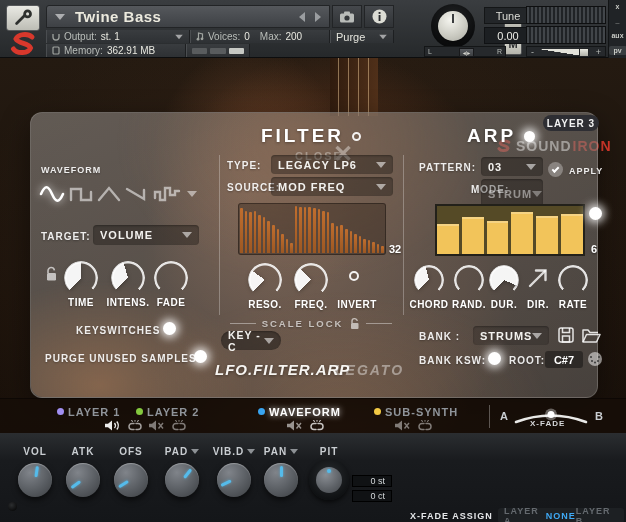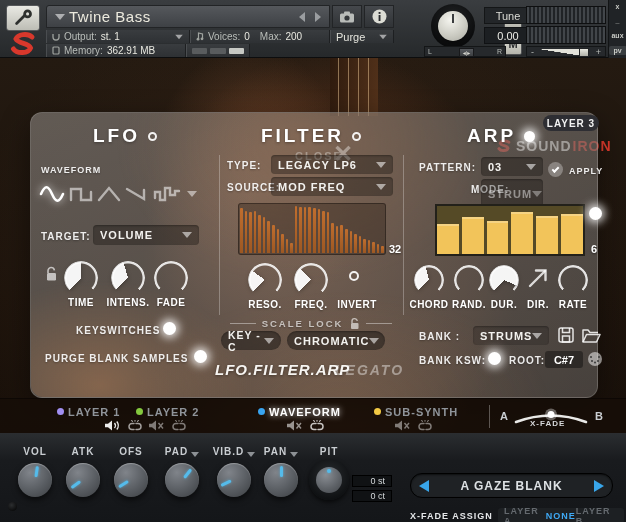--- a/index.html
+++ b/index.html
@@ -5,21 +5,21 @@
   * { margin:0; padding:0; box-sizing:border-box; }
   html,body { width:626px; height:522px; }
   body { font-family:"Liberation Sans", sans-serif; background:#111; overflow:hidden; }
   #app { position:relative; width:626px; height:522px; overflow:hidden; background:#1a120c; }
   .abs { position:absolute; }
 
   
   #hdr { left:0; top:0; width:626px; height:58px; background:linear-gradient(#3a3d40,#26292b); border-bottom:1px solid #0c0d0e; }
   .hbtn { background:linear-gradient(#e9e9e3,#bdbdb5); border:1px solid #56585a; border-radius:3px; display:flex; align-items:center; justify-content:center; }
   #title-bar { left:46px; top:5px; width:284px; height:23px; background:linear-gradient(#55585c,#3e4145); border:1px solid #222426; border-radius:3px 0 0 0; display:flex; align-items:center; padding:0 8px; }
-  #inst-title { color:#eceade; font-size:15px; font-weight:normal; margin-left:4px; letter-spacing:.5px; }
+  #inst-title { color:#eceade; font-size:15px; font-weight:bold; margin-left:10px; letter-spacing:.5px; }
   .tri-dn { width:0; height:0; border-left:5px solid transparent; border-right:5px solid transparent; border-top:6px solid rgba(255,255,255,.55); }
   .tri-l { width:0; height:0; border-top:5px solid transparent; border-bottom:5px solid transparent; border-right:6px solid #9a9da0; }
   .tri-r { width:0; height:0; border-top:5px solid transparent; border-bottom:5px solid transparent; border-left:6px solid #9a9da0; }
   .hicon-box { background:linear-gradient(#45484c,#303336); border:1px solid #222426; display:flex; align-items:center; justify-content:center; }
   .hrow { left:46px; width:348px; height:13px; display:flex; color:#b9bdb9; font-size:10px; }
   .hcell { display:flex; align-items:center; border-right:1px solid #1d1f21; border-left:1px solid #4a4d50; padding:0 5px; gap:4px; background:linear-gradient(#393c3f,#2e3134); }
   .hval { color:#e8e8e0; }
   .mini-bar { width:17px; height:6px; border-radius:1px; background:#595c5e; }
   .hsmall-btn { background:linear-gradient(#e6e6df,#b5b5ac); border:1px solid #4e5052; border-radius:2px; color:#2a2c2e; font-size:11px; font-weight:bold; display:flex; align-items:center; justify-content:center; }
   .meter { background:#17191b; border:1px solid #0e0f10; background-image:repeating-linear-gradient(90deg,#42464a 0 2px,#202326 2px 4px); }
@@ -81,21 +81,21 @@
   #layers-bar { left:0; top:398px; width:626px; height:35px; background:rgba(22,13,7,.82); border-top:1px solid rgba(0,0,0,.4); }
   .layer-label { font-size:11px; font-weight:bold; letter-spacing:1px; color:#8f949a; }
   .layer-label.active { color:#fff; text-shadow:0 0 6px rgba(255,255,255,.8); }
   .layer-dot { width:7px; height:7px; border-radius:50%; }
 
   
   #bottom { left:0; top:433px; width:626px; height:89px; background:linear-gradient(#2a2d30,#191b1e 30%,#141619); border-top:1px solid rgba(255,255,255,.1); }
   .gk { position:absolute; border-radius:50%; background:radial-gradient(circle at 35% 28%, #80848a, #595d62 55%, #3e4145 95%); box-shadow:0 3px 6px rgba(0,0,0,.6), inset 0 1px 1px rgba(255,255,255,.3); }
   .gk .rot { position:absolute; inset:0; }
   .gk .rot::after { content:""; position:absolute; left:50%; top:3px; width:3px; height:11px; margin-left:-1.5px; background:#55bbea; border-radius:2px; box-shadow:0 0 3px rgba(85,187,234,.7); }
-  .bklabel { font-size:10px; font-weight:bold; letter-spacing:1px; color:#c9cdd1; display:flex; align-items:flex-end; gap:3px; justify-content:center; }
+  .bklabel { font-size:10px; font-weight:bold; letter-spacing:1px; color:#c9cdd1; display:flex; align-items:center; gap:3px; justify-content:center; }
   .bklabel .tri-dn { border-left-width:4px; border-right-width:4px; border-top-width:5px; border-top-color:#8d9195; }
   .val-box { background:#101214; border:1px solid #000; border-radius:0; color:#d4d8da; font-size:9px; display:flex; align-items:center; justify-content:flex-end; padding-right:6px; }
   #preset-box { background:#1f2225; border:1px solid #000; border-radius:12px; display:flex; align-items:center; justify-content:space-between; padding:0 8px; box-shadow:inset 0 1px 2px rgba(0,0,0,.6); }
   #preset-name { color:#dde1e4; font-size:12px; font-weight:bold; letter-spacing:1px; }
   .blue-tri-l { width:0; height:0; border-top:6px solid transparent; border-bottom:6px solid transparent; border-right:10px solid #38a5e9; }
   .blue-tri-r { width:0; height:0; border-top:6px solid transparent; border-bottom:6px solid transparent; border-left:10px solid #38a5e9; }
   .xassign-opt { font-size:9px; font-weight:bold; letter-spacing:1px; color:#64696e; }
   .xassign-opt.sel { color:#3fa9f5; }
 </style>
 </head>
@@ -239,24 +239,20 @@
         </svg>
       <span class="sound">SOUND</span>
         <span class="iron" style="margin-left:-3px;">IRON</span>
     </div>
 
     <div class="abs" id="panel">
       <div class="abs" id="badge-layer3" style="left:512px;top:2px;width:56px;height:16px;">
           <span>LAYER 3</span>
         </div>
 
-      <div class="abs section-title" style="left:0;top:12px;width:188px;">
-        <span>LFO</span>
-        <span class="pwr-off"></span>
-      </div>
       <div class="abs section-title" style="left:372px;top:12px;width:196px;">
         <span>ARP</span>
         <span class="led" style="width:11px;height:11px;"></span>
       </div>
       <div class="abs section-title" style="left:188px;top:12px;width:184px;">
         <span>FILTER</span>
         <span class="pwr-off"></span>
       </div>
 
       <div class="abs divider-v" style="left:188px;top:42px;height:160px;"></div>
@@ -312,21 +308,21 @@
       <div class="wk" style="left:123px;top:148px;width:34px;height:34px;">
         <div class="ring"></div>
           <div class="fill" style="background: conic-gradient(from 225deg, rgba(255, 255, 255, 0.95) 0%, rgba(255, 255, 255, 0.95) 0%, rgba(255, 255, 255, 0) 0%, rgba(255, 255, 255, 0) 100%);"></div>
       </div>
       <span class="abs klabel" style="left:28px;top:184px;width:44px;">TIME</span>
       <span class="abs klabel" style="left:70px;top:184px;width:54px;">INTENS.</span>
       <span class="abs klabel" style="left:118px;top:184px;width:44px;">FADE</span>
 
       <span class="abs plabel" style="left:45px;top:212px;">KEYSWITCHES</span>
       <span class="abs led" style="left:132px;top:209px;width:13px;height:13px;"></span>
-      <span class="abs plabel" style="left:14px;top:240px;">PURGE BLANK SAMPLES</span>
+      <span class="abs plabel" style="left:14px;top:240px;">PURGE UNUSED SAMPLES</span>
       <span class="abs led" style="left:163px;top:237px;width:13px;height:13px;"></span>
 
       <span class="abs plabel" style="left:196px;top:47px;">TYPE:</span>
       <div class="abs dd" style="left:240px;top:42px;width:122px;height:19px;">
         <span>LEGACY LP6</span>
         <span class="arr"></span>
       </div>
       <span class="abs plabel" style="left:196px;top:69px;">SOURCE:</span>
       <div class="abs dd" style="left:240px;top:64px;width:122px;height:19px;">
         <span>MOD FREQ</span>
@@ -389,24 +385,20 @@
             <path d="M3 6 V4.5 a2.6 2.6 0 0 1 5.2 -.5" stroke="rgba(255,255,255,.6)" stroke-width="1.4" fill="none"></path>
             <rect x="2" y="6" width="7.5" height="6" rx="1" fill="rgba(255,255,255,.6)"></rect>
           </svg>
         <span style="width:26px;height:1px;background:rgba(255,255,255,.4);"></span>
       </div>
 
       <div class="abs dd pill" style="left:190px;top:218px;width:60px;height:19px;">
         <span style="font-size:10.5px;">KEY - C</span>
         <span class="arr"></span>
       </div>
-      <div class="abs dd pill" style="left:256px;top:218px;width:98px;height:19px;">
-        <span>CHROMATIC</span>
-        <span class="arr"></span>
-      </div>
 
       <span class="abs footer-tab" style="left:184px;top:248px;font-size:15px;color:#f7f5f2;text-shadow:0 1px 3px rgba(0,0,0,.4);">LFO.FILTER.ARP</span>
       <span class="abs footer-tab" style="left:304px;top:249px;font-size:14px;letter-spacing:2px;color:rgba(255,255,255,.42);">LEGATO</span>
 
       <span class="abs plabel" style="left:388px;top:49px;">PATTERN:</span>
       <div class="abs dd" style="left:450px;top:44px;width:62px;height:19px;">
         <span>03</span>
         <span class="arr"></span>
       </div>
       <span class="abs" style="left:517px;top:49px;width:15px;height:15px;border-radius:50%;background:rgba(255,255,255,.3);display:flex;align-items:center;justify-content:center;">
@@ -628,25 +620,20 @@
       </div>
     </div>
 
     <div class="abs val-box" style="left:352px;top:41px;width:40px;height:12px;">
         <span>0 st</span>
       </div>
     <div class="abs val-box" style="left:352px;top:56px;width:40px;height:12px;">
         <span>0 ct</span>
       </div>
 
-    <div class="abs" id="preset-box" style="left:410px;top:39px;width:203px;height:25px;">
-      <span class="blue-tri-l"></span>
-      <span id="preset-name">A GAZE BLANK</span>
-      <span class="blue-tri-r"></span>
-    </div>
 
     <span class="abs" style="left:410px;top:77px;font-size:9px;font-weight:bold;letter-spacing:1px;color:#e4e6e8;">X-FADE ASSIGN</span>
     <div class="abs" style="left:498px;top:74px;width:126px;height:15px;background:#1d2023;border-radius:3px;display:flex;align-items:center;justify-content:space-between;padding:0 6px;">
       <span class="xassign-opt">LAYER A</span>
       <span class="xassign-opt sel">NONE</span>
       <span class="xassign-opt">LAYER B</span>
     </div>
   </div>
 
 </div>

